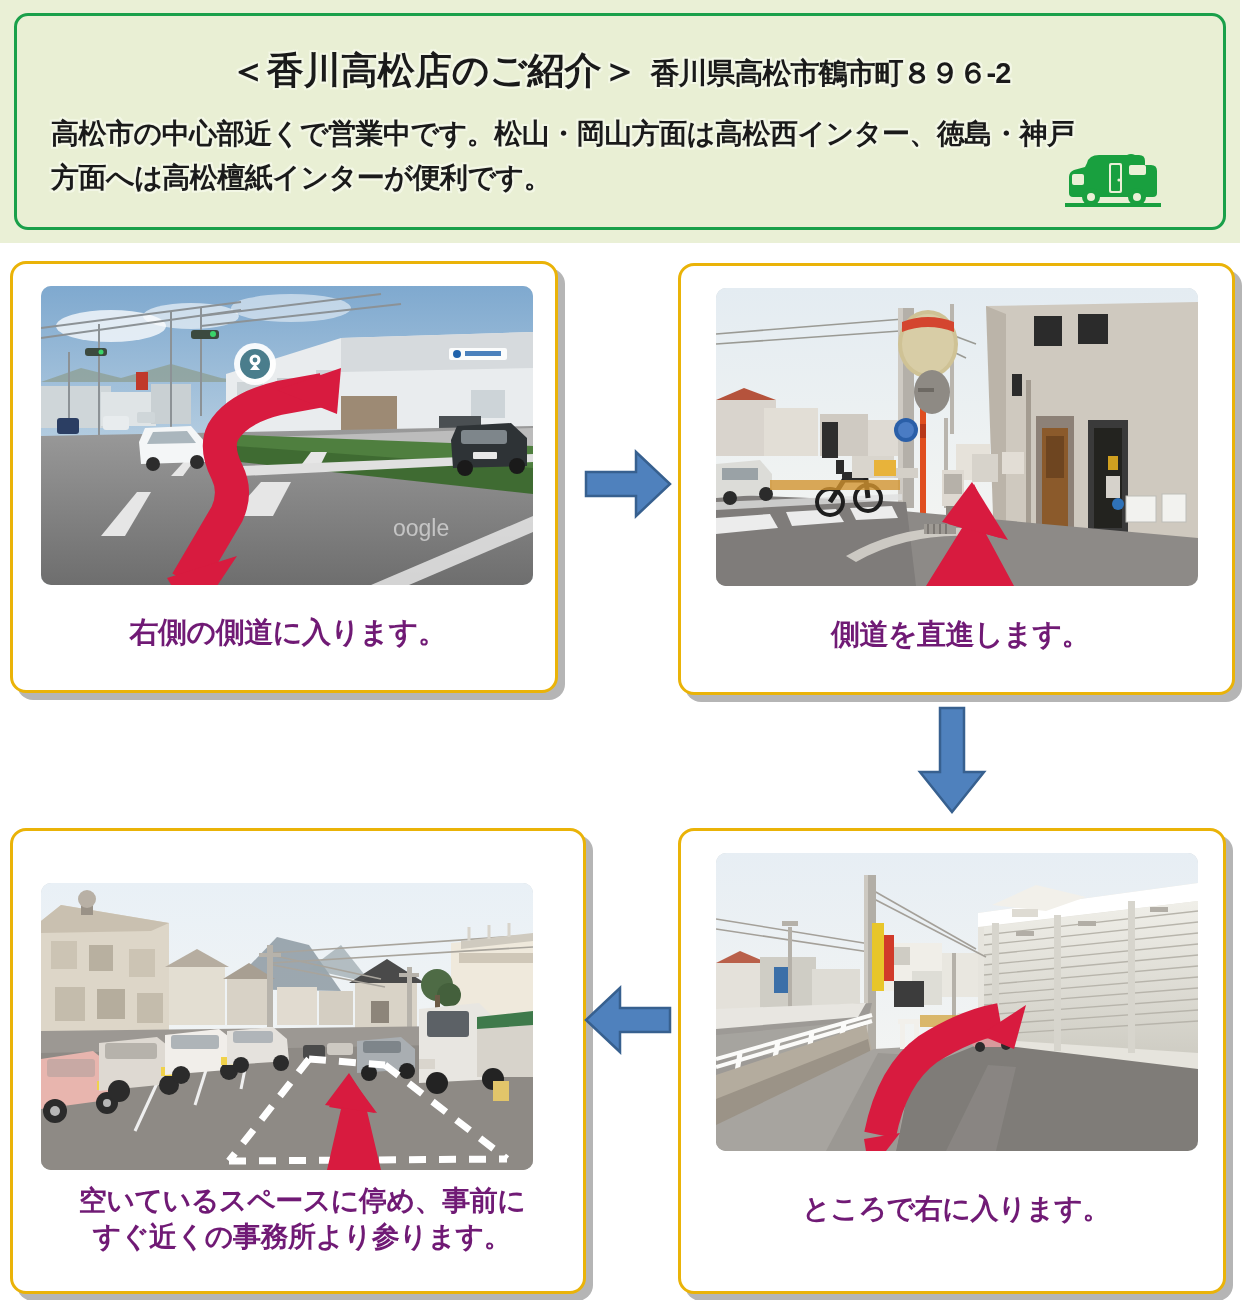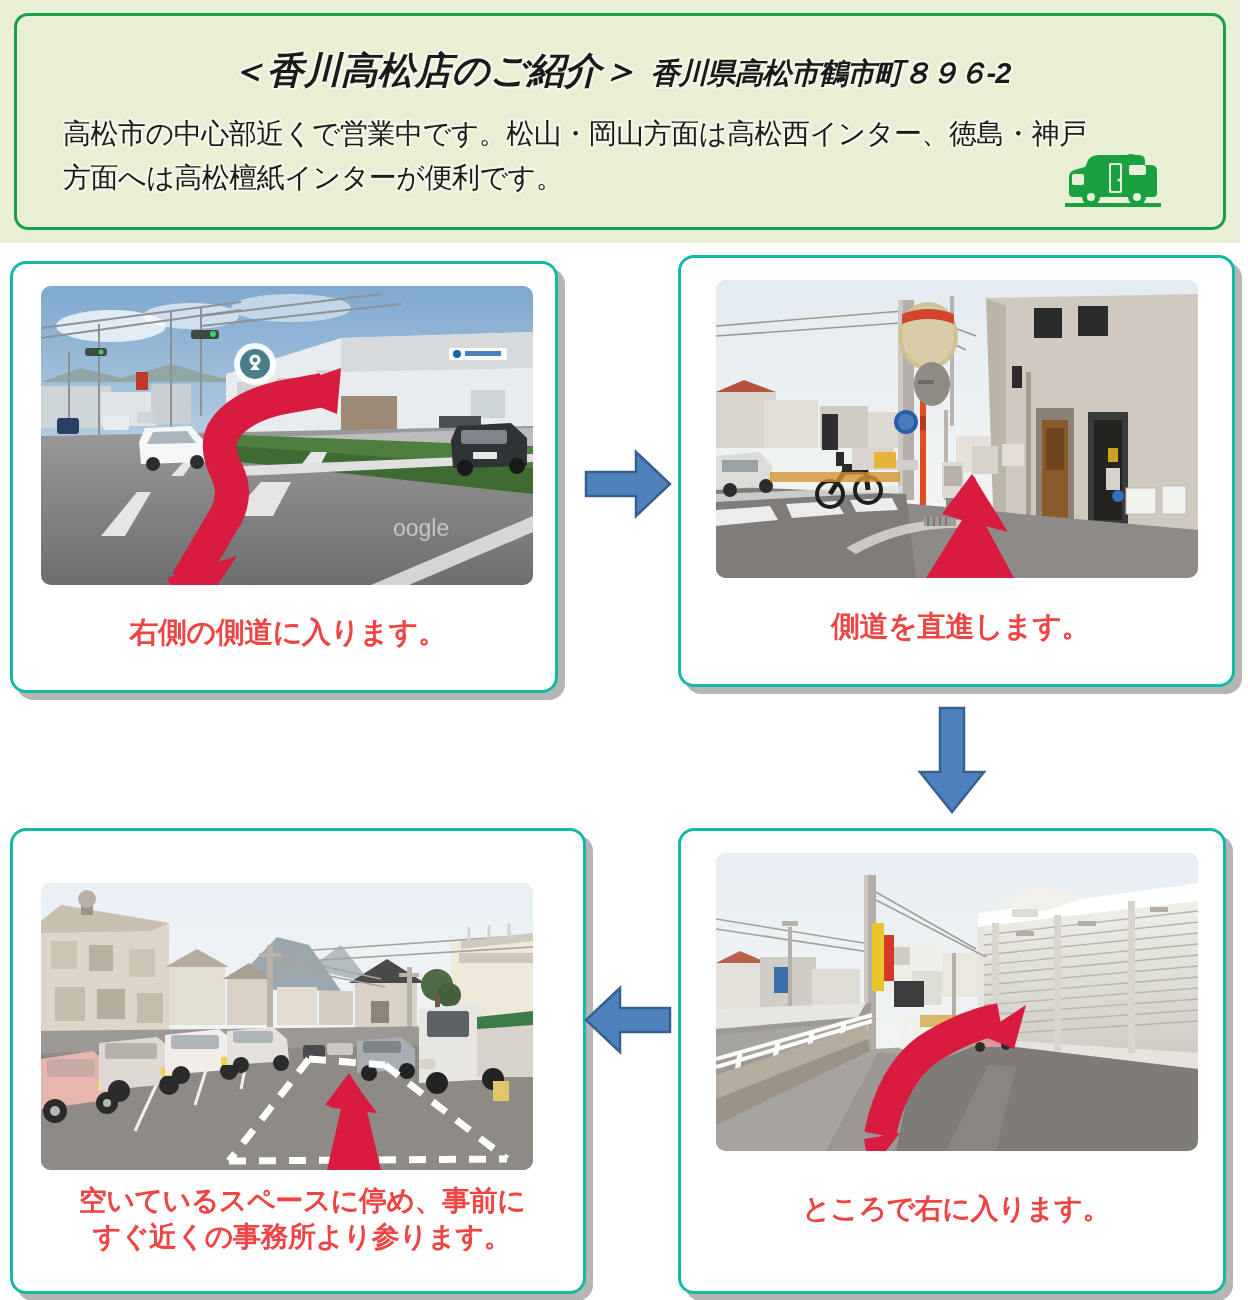--- a/index.html
+++ b/index.html
@@ -40,21 +40,20 @@
     background: #e9efd4;
   }
 
   .header-title-row {
     position: absolute;
     left: 0;
     top: 30px;
     width: 100%;
     text-align: center;
     white-space: nowrap;
-    font-style: italic;
   }
 
   .header-title {
     font-size: 37px;
     font-weight: bold;
     color: #1a1a1a;
     letter-spacing: 0px;
     text-shadow:
       2px 0 0 #f3f7e6, -2px 0 0 #f3f7e6, 0 2px 0 #f3f7e6, 0 -2px 0 #f3f7e6,
       2px 2px 0 #f3f7e6, -2px -2px 0 #f3f7e6, 2px -2px 0 #f3f7e6, -2px 2px 0 #f3f7e6;
@@ -70,72 +69,71 @@
       2px 0 0 #f3f7e6, -2px 0 0 #f3f7e6, 0 2px 0 #f3f7e6, 0 -2px 0 #f3f7e6,
       2px 2px 0 #f3f7e6, -2px -2px 0 #f3f7e6, 2px -2px 0 #f3f7e6, -2px 2px 0 #f3f7e6;
   }
 
   .header-body {
     position: absolute;
     left: 34px;
     top: 96px;
     width: 1140px;
     font-size: 28px;
-    font-weight: normal;
+    font-weight: bold;
     line-height: 44px;
     color: #1a1a1a;
     letter-spacing: -0.5px;
     text-shadow:
       2px 0 0 #f3f7e6, -2px 0 0 #f3f7e6, 0 2px 0 #f3f7e6, 0 -2px 0 #f3f7e6,
       2px 2px 0 #f3f7e6, -2px -2px 0 #f3f7e6, 2px -2px 0 #f3f7e6, -2px 2px 0 #f3f7e6;
-    margin-left: 12px;
   }
 
   .truck-icon {
     position: absolute;
     right: 62px;
     bottom: 18px;
     width: 96px;
     height: 62px;
   }
 
   
   .panel {
     position: absolute;
     background: #ffffff;
-    border: 3px solid #14b8a6;
+    border: 3px solid #eab308;
     border-radius: 16px;
     box-shadow: 7px 7px 0px rgba(120,120,120,0.55);
   }
 
   .panel-photo {
     position: absolute;
     border-radius: 10px;
     overflow: hidden;
     background: #cfd6da;
   }
 
   .panel-caption {
     position: absolute;
     left: 0;
     width: 100%;
     text-align: center;
     font-size: 29px;
     font-weight: bold;
-    color: #ef4444;
+    color: #701a75;
     line-height: 36px;
     letter-spacing: -0.5px;
     padding-left: 8px;
   }
 
   .panel-caption.small { font-size: 28px; line-height: 36px; }
 
   
   #panel-1 { left: 10px;  top: 261px;  width: 548px; height: 432px; }
-  #panel-2 { left: 678px; top: 255px;  width: 557px; height: 432px; text-decoration: underline; }
+  #panel-2 { left: 678px; top: 263px;  width: 557px; height: 432px; text-decoration: underline; }
   #panel-3 { left: 678px; top: 828px;  width: 548px; height: 466px; }
   #panel-4 { left: 10px;  top: 828px;  width: 576px; height: 466px; }
 
   #photo-1 { left: 28px; top: 22px; width: 492px; height: 299px; }
   #photo-2 { left: 35px; top: 22px; width: 482px; height: 298px; }
   #photo-3 { left: 35px; top: 22px; width: 482px; height: 298px; }
   #photo-4 { left: 28px; top: 52px; width: 492px; height: 287px; }
 
   #cap-1 { top: 350px; }
   #cap-2 { top: 350px; }

